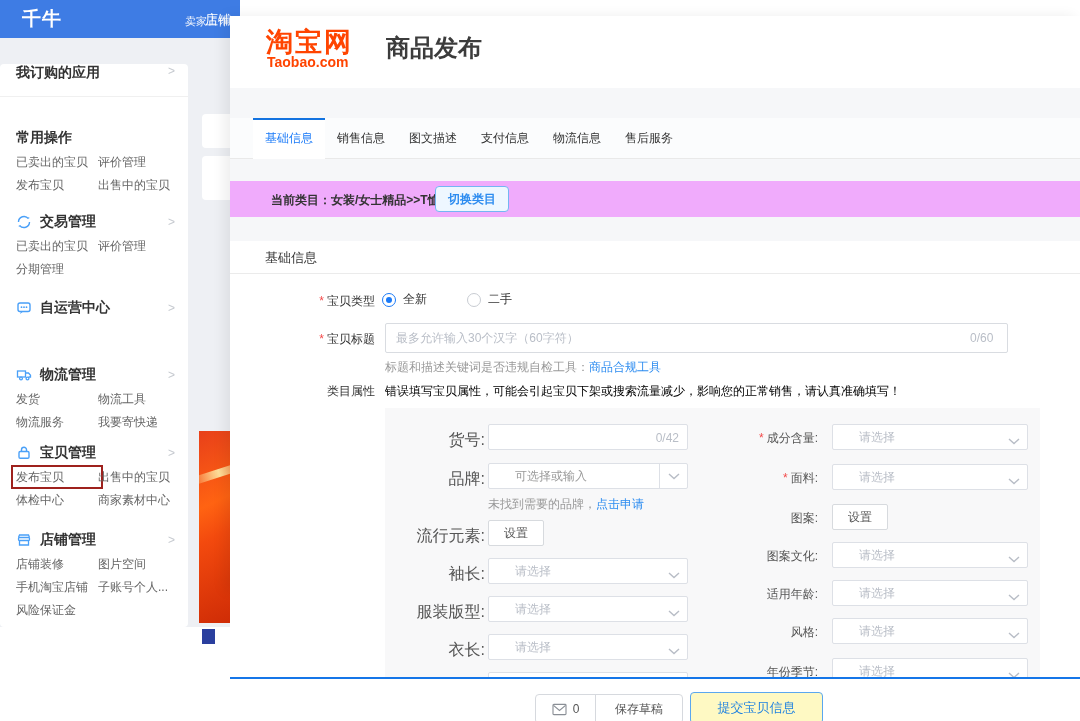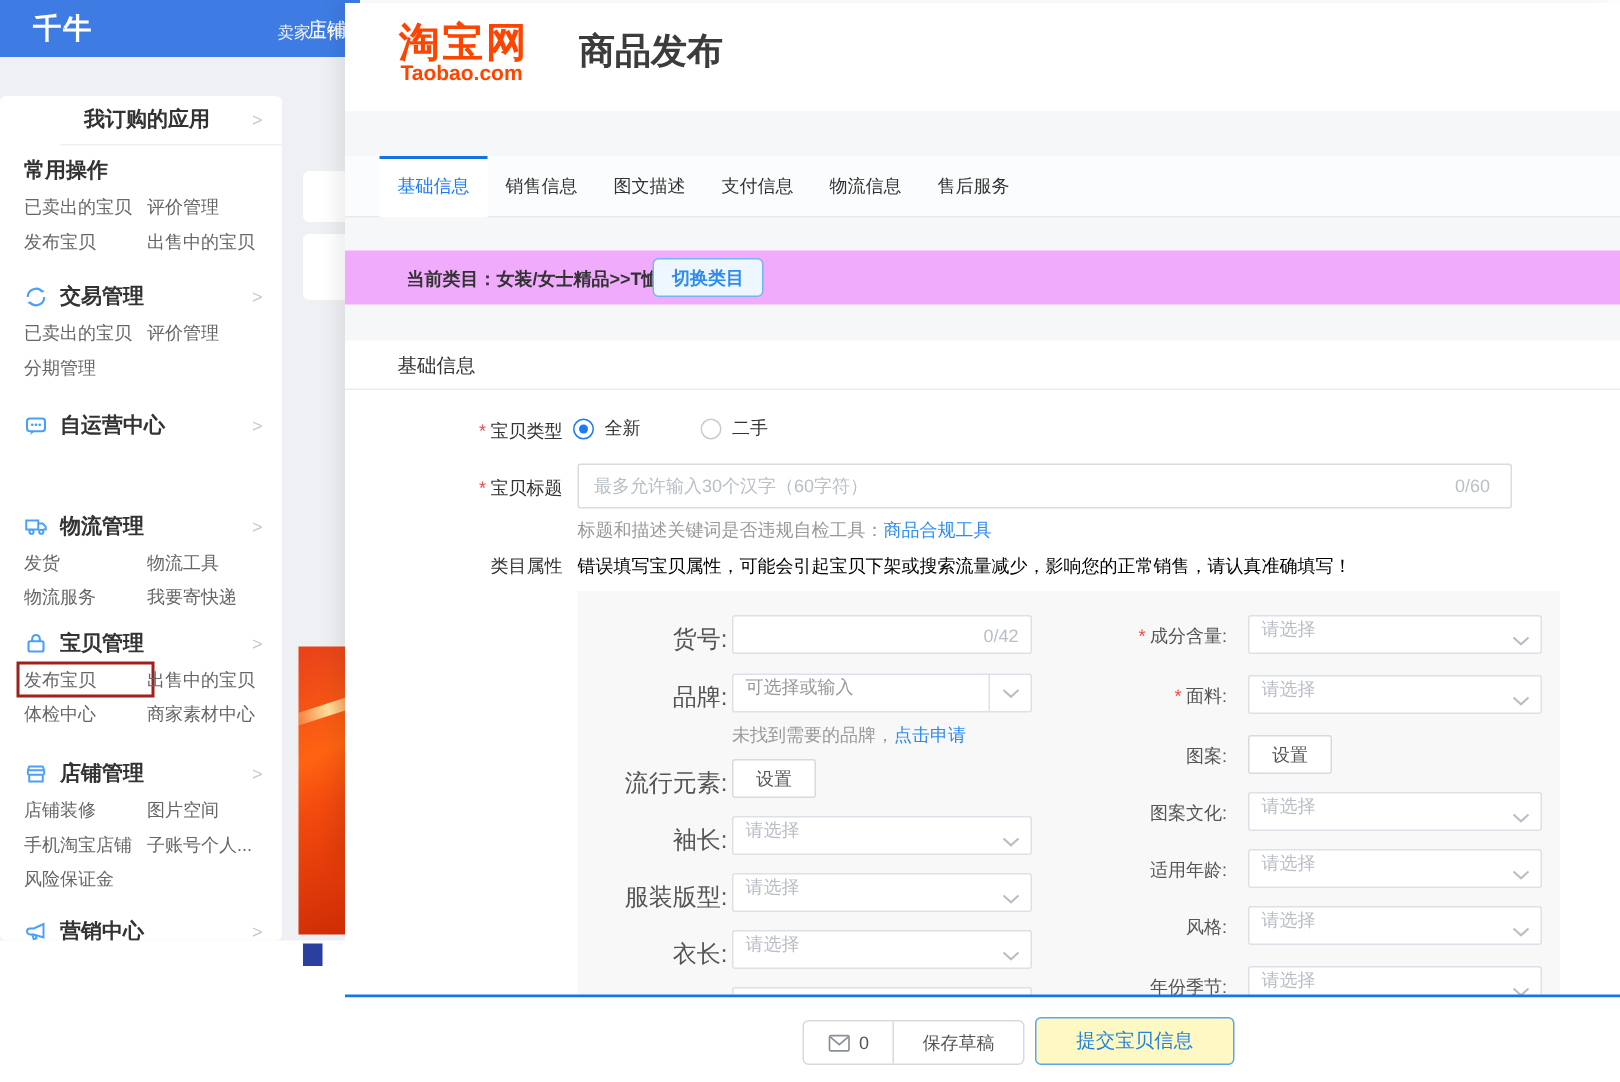--- a/index.html
+++ b/index.html
@@ -19,36 +19,36 @@
   .frag-banner{position:absolute;left:199px;top:393px;width:31px;height:192px;
     background:linear-gradient(155deg,#e8401a 0%,#ff6312 38%,#f34a0e 55%,#cf2c06 100%);overflow:hidden;}
   .frag-banner::after{content:"";position:absolute;left:-10px;top:38px;width:60px;height:8px;
     background:linear-gradient(90deg,rgba(255,255,160,0),rgba(255,240,170,.9),rgba(255,255,160,0));
     transform:rotate(-18deg);}
   .frag-blue{position:absolute;left:202px;top:591px;width:13px;height:15px;background:#2a3f9e;}
 
   
   .sidebar{position:absolute;left:0;top:64px;width:188px;height:563px;background:#fff;
     border-radius:4px;overflow:hidden;}
-  .sb-top{height:33px;display:flex;align-items:center;padding:0 16px;font-size:14px;font-weight:bold;
-    color:#333;border-bottom:1px solid #f0f0f0;position:relative;margin-left:40px;}
+  .sb-top{height:33px;display:flex;padding:0 16px;font-size:14px;font-weight:bold;
+    color:#333;border-bottom:1px solid #f0f0f0;position:relative;}
   .sb-chev{position:absolute;right:13px;color:#c5c9cf;font-size:12px;font-weight:normal;}
-  .sb-sec{position:absolute;left:0;right:0;}
+  .sb-sec{position:absolute;left:0;right:0;margin-top:24px;}
   .sb-head{display:flex;align-items:center;padding:0 16px;height:16px;font-size:14px;
     font-weight:bold;color:#333;position:relative;}
   .sb-head .sico{width:16px;height:16px;margin-right:8px;display:inline-flex;}
   .sb-links{display:grid;grid-template-columns:82px auto;row-gap:9px;padding:9px 0 0 16px;
     font-size:12px;color:#666;line-height:14px;}
   .sb-links a{color:#666;text-decoration:none;white-space:nowrap;}
   .red-box{outline:2px solid #9e211d;outline-offset:3px;}
   .sec1{top:42px;} .sec2{top:126px;} .sec3{top:212px;} .sec4{top:279px;}
   .sec5{top:357px;} .sec6{top:444px;} .sec7{top:549px;}
 
   
-  .panel{position:absolute;left:230px;top:2px;width:850px;height:575px;background:#fff;
+  .panel{position:absolute;left:230px;top:16px;width:850px;height:575px;background:#fff;
     box-shadow:-6px 0 12px rgba(0,0,0,.07);}
   .logo-cn{position:absolute;left:36px;top:8px;font-size:27px;font-weight:bold;color:#ff4400;letter-spacing:2px;}
   .logo-en{position:absolute;left:37px;top:38px;font-size:14px;font-weight:bold;color:#ff4400;}
   .page-title{position:absolute;left:156px;top:16px;font-size:24px;font-weight:bold;color:#3c3c3c;}
   .content-bg{position:absolute;left:0;top:72px;width:850px;height:591px;background:#f6f7f9;}
 
   .tab-card{position:absolute;left:0;top:102px;width:850px;height:41px;background:#fbfcfd;
     border-bottom:1px solid #e9e9e9;display:flex;padding-left:23px;}
   .tab{height:41px;line-height:40px;padding:0 12px;font-size:12px;color:#333;cursor:pointer;}
   .tab.active{background:#fff;border-top:2px solid #1373e0;line-height:37px;color:#1a7af8;}
@@ -75,21 +75,21 @@
   .title-input::placeholder{color:#b9bec7;}
   .in-counter{position:absolute;font-size:12px;color:#b9bec7;}
   .helper{position:absolute;left:155px;font-size:12px;color:#999;}
   .blue-link{color:#2d8cf0;text-decoration:none;cursor:pointer;}
   .warn{position:absolute;left:155px;font-size:12px;color:#000000;}
 
   .attr-panel{position:absolute;left:155px;top:167px;width:655px;height:270px;background:#f8f8f9;overflow:hidden;}
   .al{position:absolute;width:100px;left:0;text-align:right;font-size:16px;color:#555;}
   .ar{position:absolute;width:110px;left:323px;text-align:right;font-size:12px;color:#555;}
   .fld{position:absolute;height:26px;background:#fff;border:1px solid #dde0e6;border-radius:2px;
-    font-size:12px;display:flex;padding:0 8px;cursor:pointer;}
+    font-size:12px;display:flex;align-items:center;padding:0 26px;cursor:pointer;}
   .fldL{left:103px;width:200px;}
   .fldR{left:447px;width:196px;}
   .ph{color:#b9bec7;}
   .val{color:#999;}
   .fld .chev{position:absolute;right:7px;top:9px;}
   .fld .chev-seg{position:absolute;right:0;top:0;width:28px;height:24px;border-left:1px solid #dde0e6;
     display:flex;align-items:center;justify-content:center;}
   .fld input{border:none;outline:none;width:150px;font-size:12px;background:transparent;color:#333;}
   .mini-btn{position:absolute;width:56px;height:26px;background:#fff;border:1px solid #d7dade;
     border-radius:2px;font-size:12px;color:#555;text-align:center;line-height:24px;cursor:pointer;}

